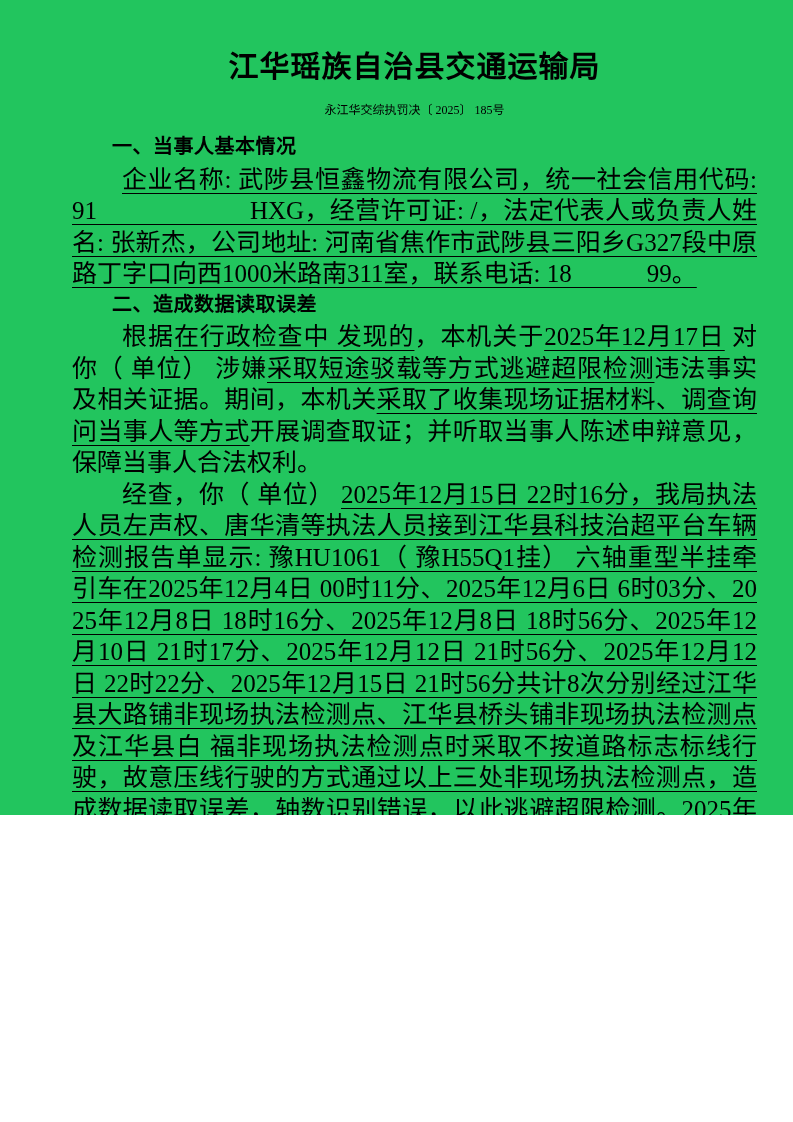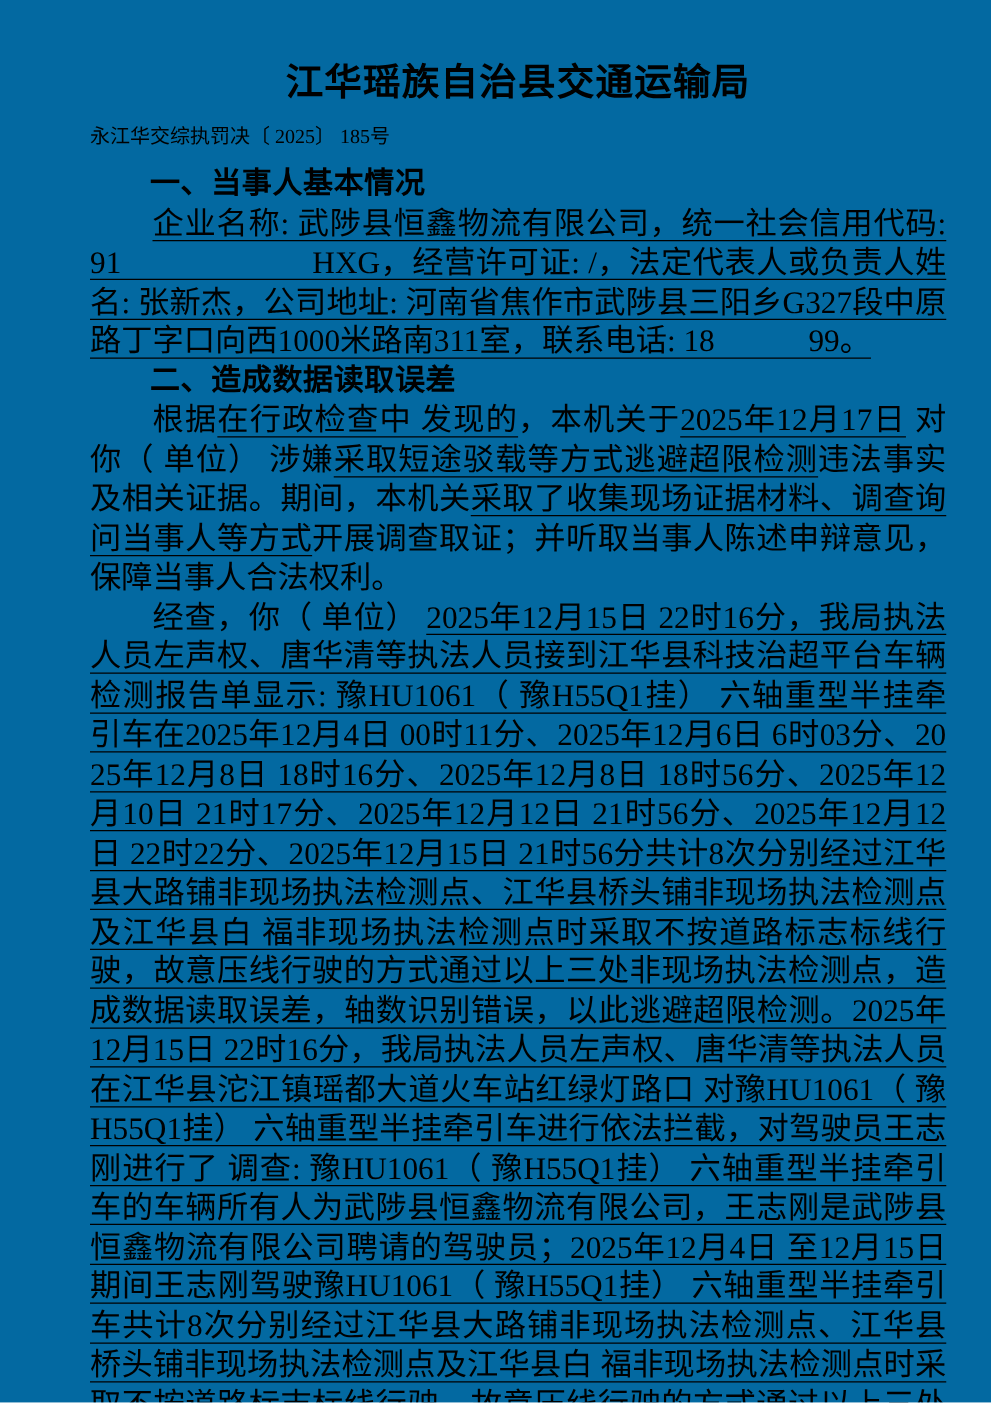--- a/index.html
+++ b/index.html
@@ -3,47 +3,47 @@
 <meta charset="utf-8">
 <style>
   html, body {
     margin: 0;
     padding: 0;
     background: #ffffff;
   }
   .page {
     position: relative;
     width: 793px;
-    height: 1122px;
+    height: 815px;
     margin: 0 auto;
-    background: #0369a1;
+    background: #22c55e;
     color: #000000;
     box-sizing: border-box;
     padding: 44px 36px 0 72px;
     overflow: hidden;
     font-family: "Liberation Serif", "DejaVu Serif", serif;
   }
   .title {
     font-family: "Liberation Serif", "DejaVu Serif", serif;
     font-weight: 900;
     font-size: 30px;
     line-height: 46px;
     text-align: center;
     margin: 0;
     letter-spacing: 1px;
   }
   .doc-number {
-    font-size: 16px;
+    font-size: 12px;
     line-height: 24px;
-    text-align: left;
+    text-align: center;
     margin-top: 8px;
   }
   .section-heading {
-    font-family: Liberation Serif, serif;
-    font-size: 24px;
+    font-family: Liberation Mono, monospace;
+    font-size: 20px;
     font-weight: bold;
     line-height: 31.5px;
     text-indent: 2em;
     margin: 0;
     letter-spacing: 0.5px;
   }
   .first-heading {
     margin-top: 10px;
   }
   .para {

